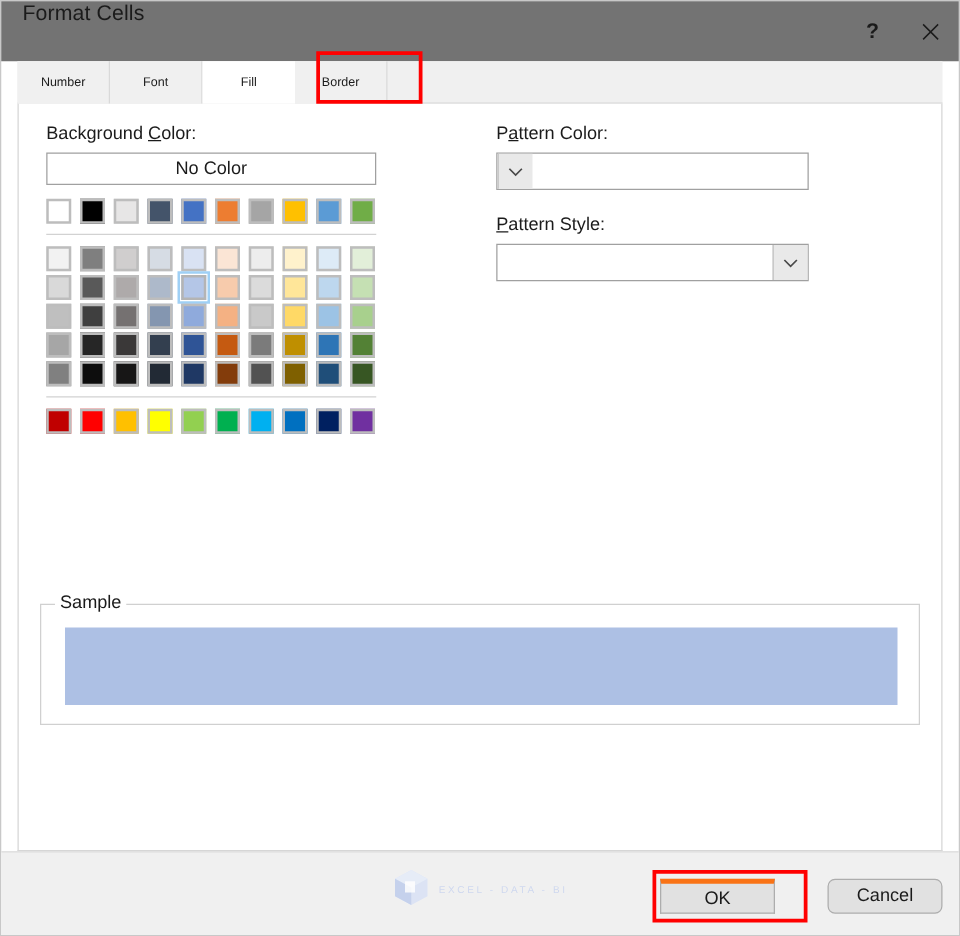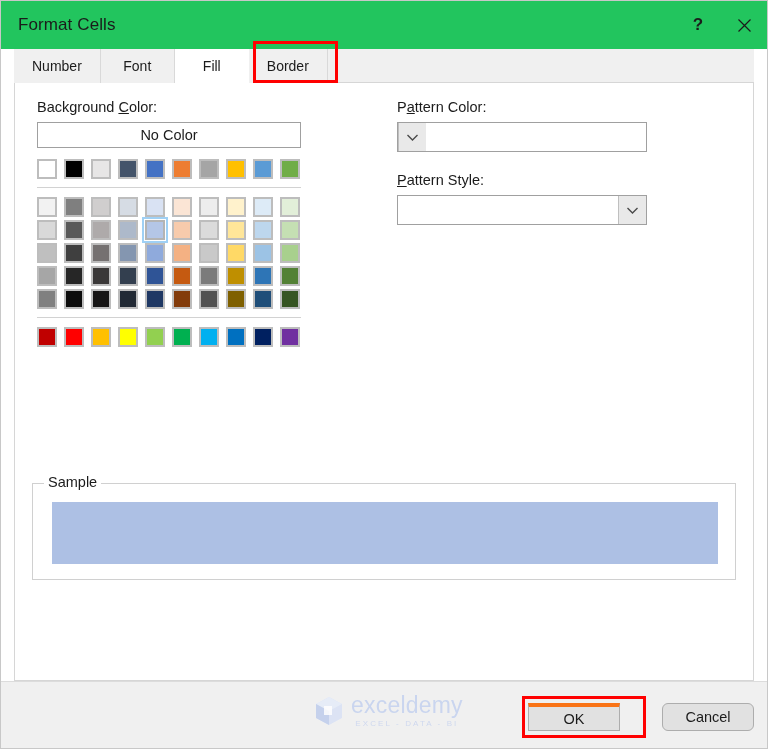--- a/index.html
+++ b/index.html
@@ -26,23 +26,23 @@
     border: 1px solid #c8c8c8;
     box-sizing: border-box;
     display: flex;
     flex-direction: column;
   }
 
   
   .titlebar {
     height: 48px;
     flex: 0 0 48px;
-    background: #22c55e;
-    display: flex;
-    align-items: center;
+    background: #737373;
+    display: flex;
+    align-items: flex-start;
     position: relative;
   }
   .title-text {
     margin-left: 17px;
     font-size: 17px;
     color: #1b1b1b;
     letter-spacing: .1px;
   }
   .title-buttons {
     margin-left: auto;
@@ -76,21 +76,21 @@
   .tabstrip {
     display: flex;
     align-items: stretch;
     height: 34px;
   }
   .tab {
     display: flex;
     align-items: center;
     justify-content: center;
     padding: 8px 18px;
-    font-size: 14px;
+    font-size: 10px;
     color: #1b1b1b;
     background: #f0f0f0;
     border-right: 1px solid #d9d9d9;
     box-sizing: border-box;
     cursor: default;
     min-width: 74px;
   }
   .tab.active {
     background: #ffffff;
     border-right: none;
@@ -480,21 +480,20 @@
   <div class="footer">
 
     <div class="watermark">
       <svg width="30" height="32" viewBox="0 0 30 32" aria-hidden="true">
         <polygon points="15,2 28,9 28,23 15,30 2,23 2,9" fill="#dbe3f5"></polygon>
         <polygon points="15,2 28,9 15,16 2,9" fill="#e6ecf8"></polygon>
         <polygon points="2,9 15,16 15,30 2,23" fill="#c3d0ec"></polygon>
         <rect x="10" y="11" width="8" height="9" fill="#ffffff" opacity=".85"></rect>
       </svg>
       <div class="wm-text">
-        <div class="wm-name">exceldemy</div>
         <div class="wm-sub">EXCEL - DATA - BI</div>
       </div>
     </div>
 
     <div class="btn ok-btn">OK</div>
     <div class="ok-highlight"></div>
     <div class="btn cancel-btn">Cancel</div>
   </div>
 
 </div>

